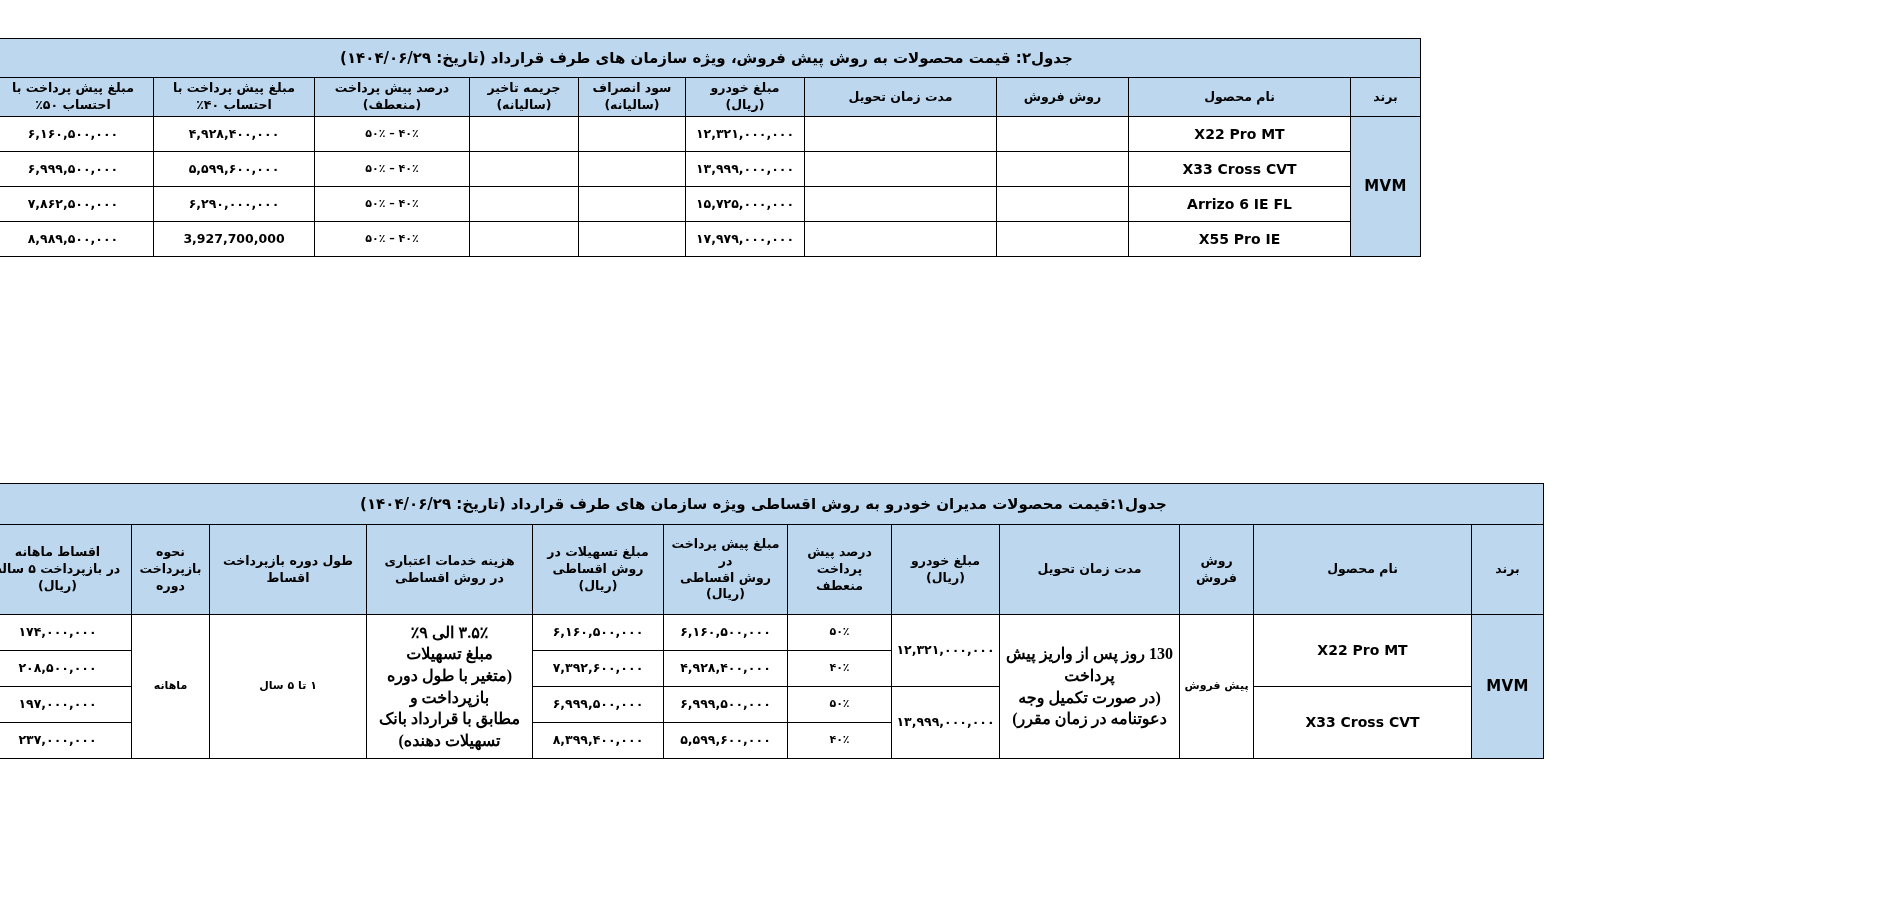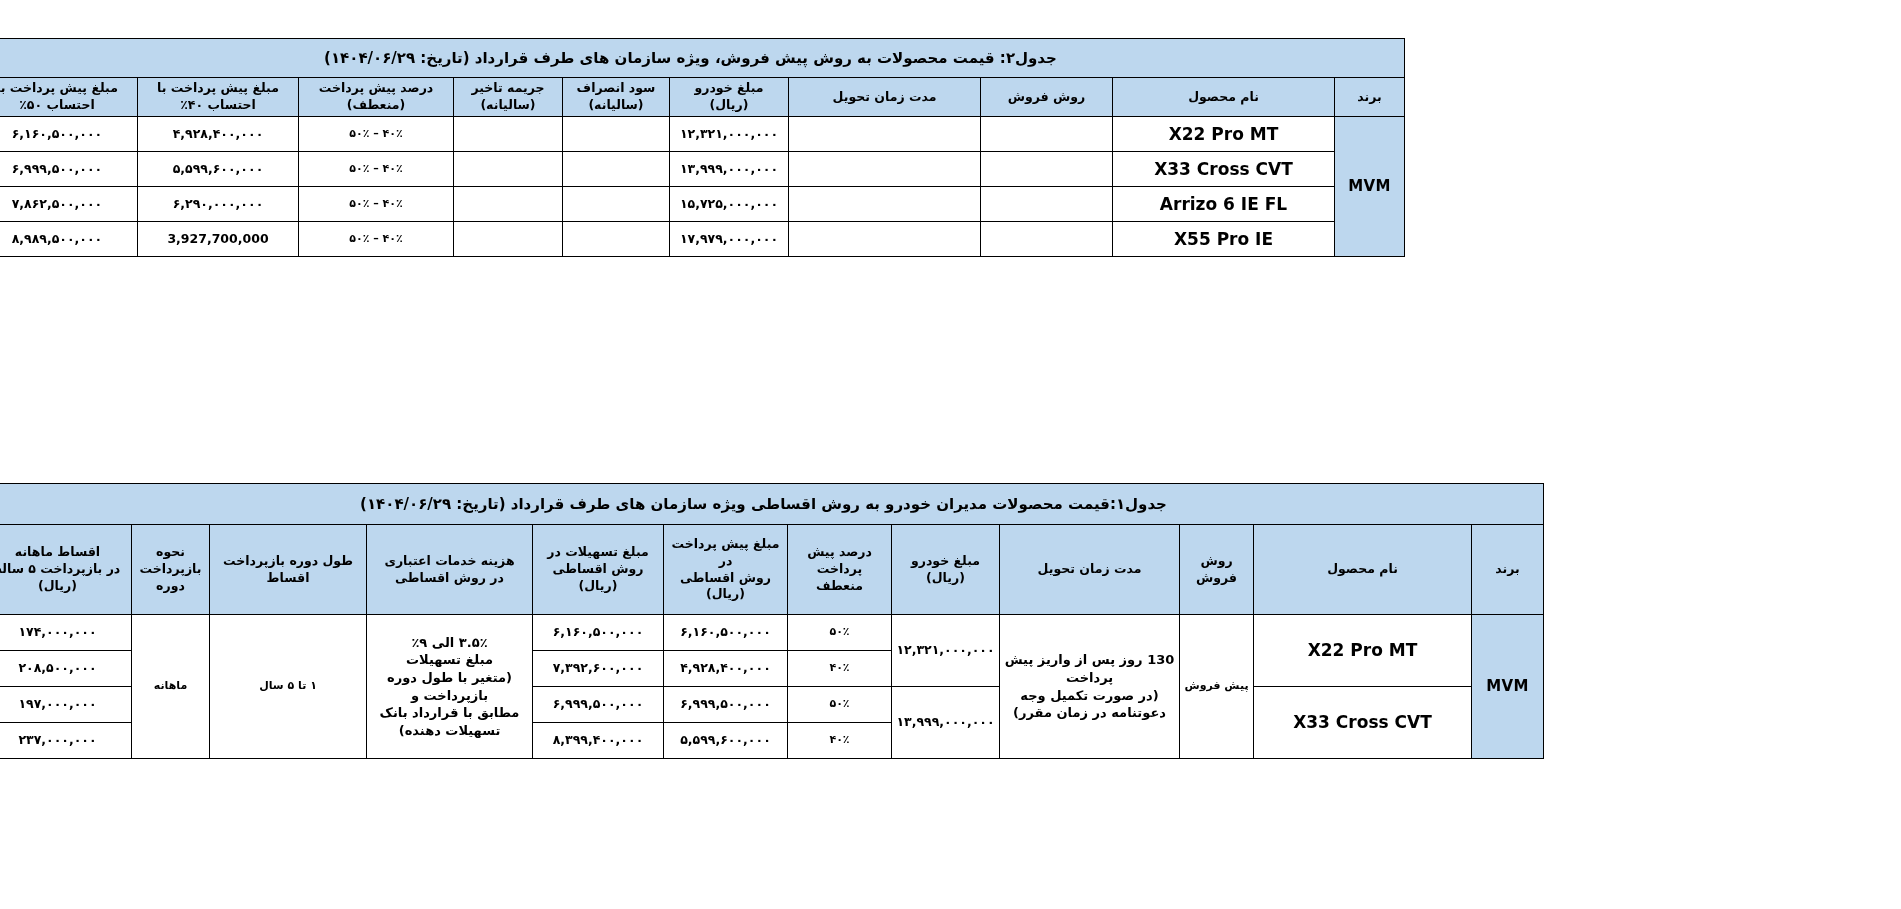--- a/index.html
+++ b/index.html
@@ -57,39 +57,40 @@
     letter-spacing: 0.4px;
     margin-top: 43px;
   }
   .num-cell {
     font-size: 12.5px;
     font-weight: bold;
     direction: ltr;
     unicode-bidi: embed;
   }
   .name-cell {
-    font-size: 17px;
+    font-size: 14px;
     font-weight: bold;
     direction: ltr;
   }
   .txt-cell {
     font-size: 11px;
     font-weight: bold;
   }
   .small-cell {
-    font-size: 13px;
+    font-size: 16px;
     font-weight: bold;
     line-height: 1.5;
+    font-family: Liberation Serif, serif;
   }
   .empty-cell { background:#ffffff; }
 
   
   #table2-wrap {
     top: 38px;
-    right: 496px;
+    right: 480px;
     width: 1293px;
   }
   #table2-wrap table.grid td { height: 30px; }
   #table2-wrap tr.title-row td { height: 26px; }
   #table2-wrap tr.head-row td { height: 34px; }
 
   
   #table1-wrap {
     top: 483px;
     right: 357px;

